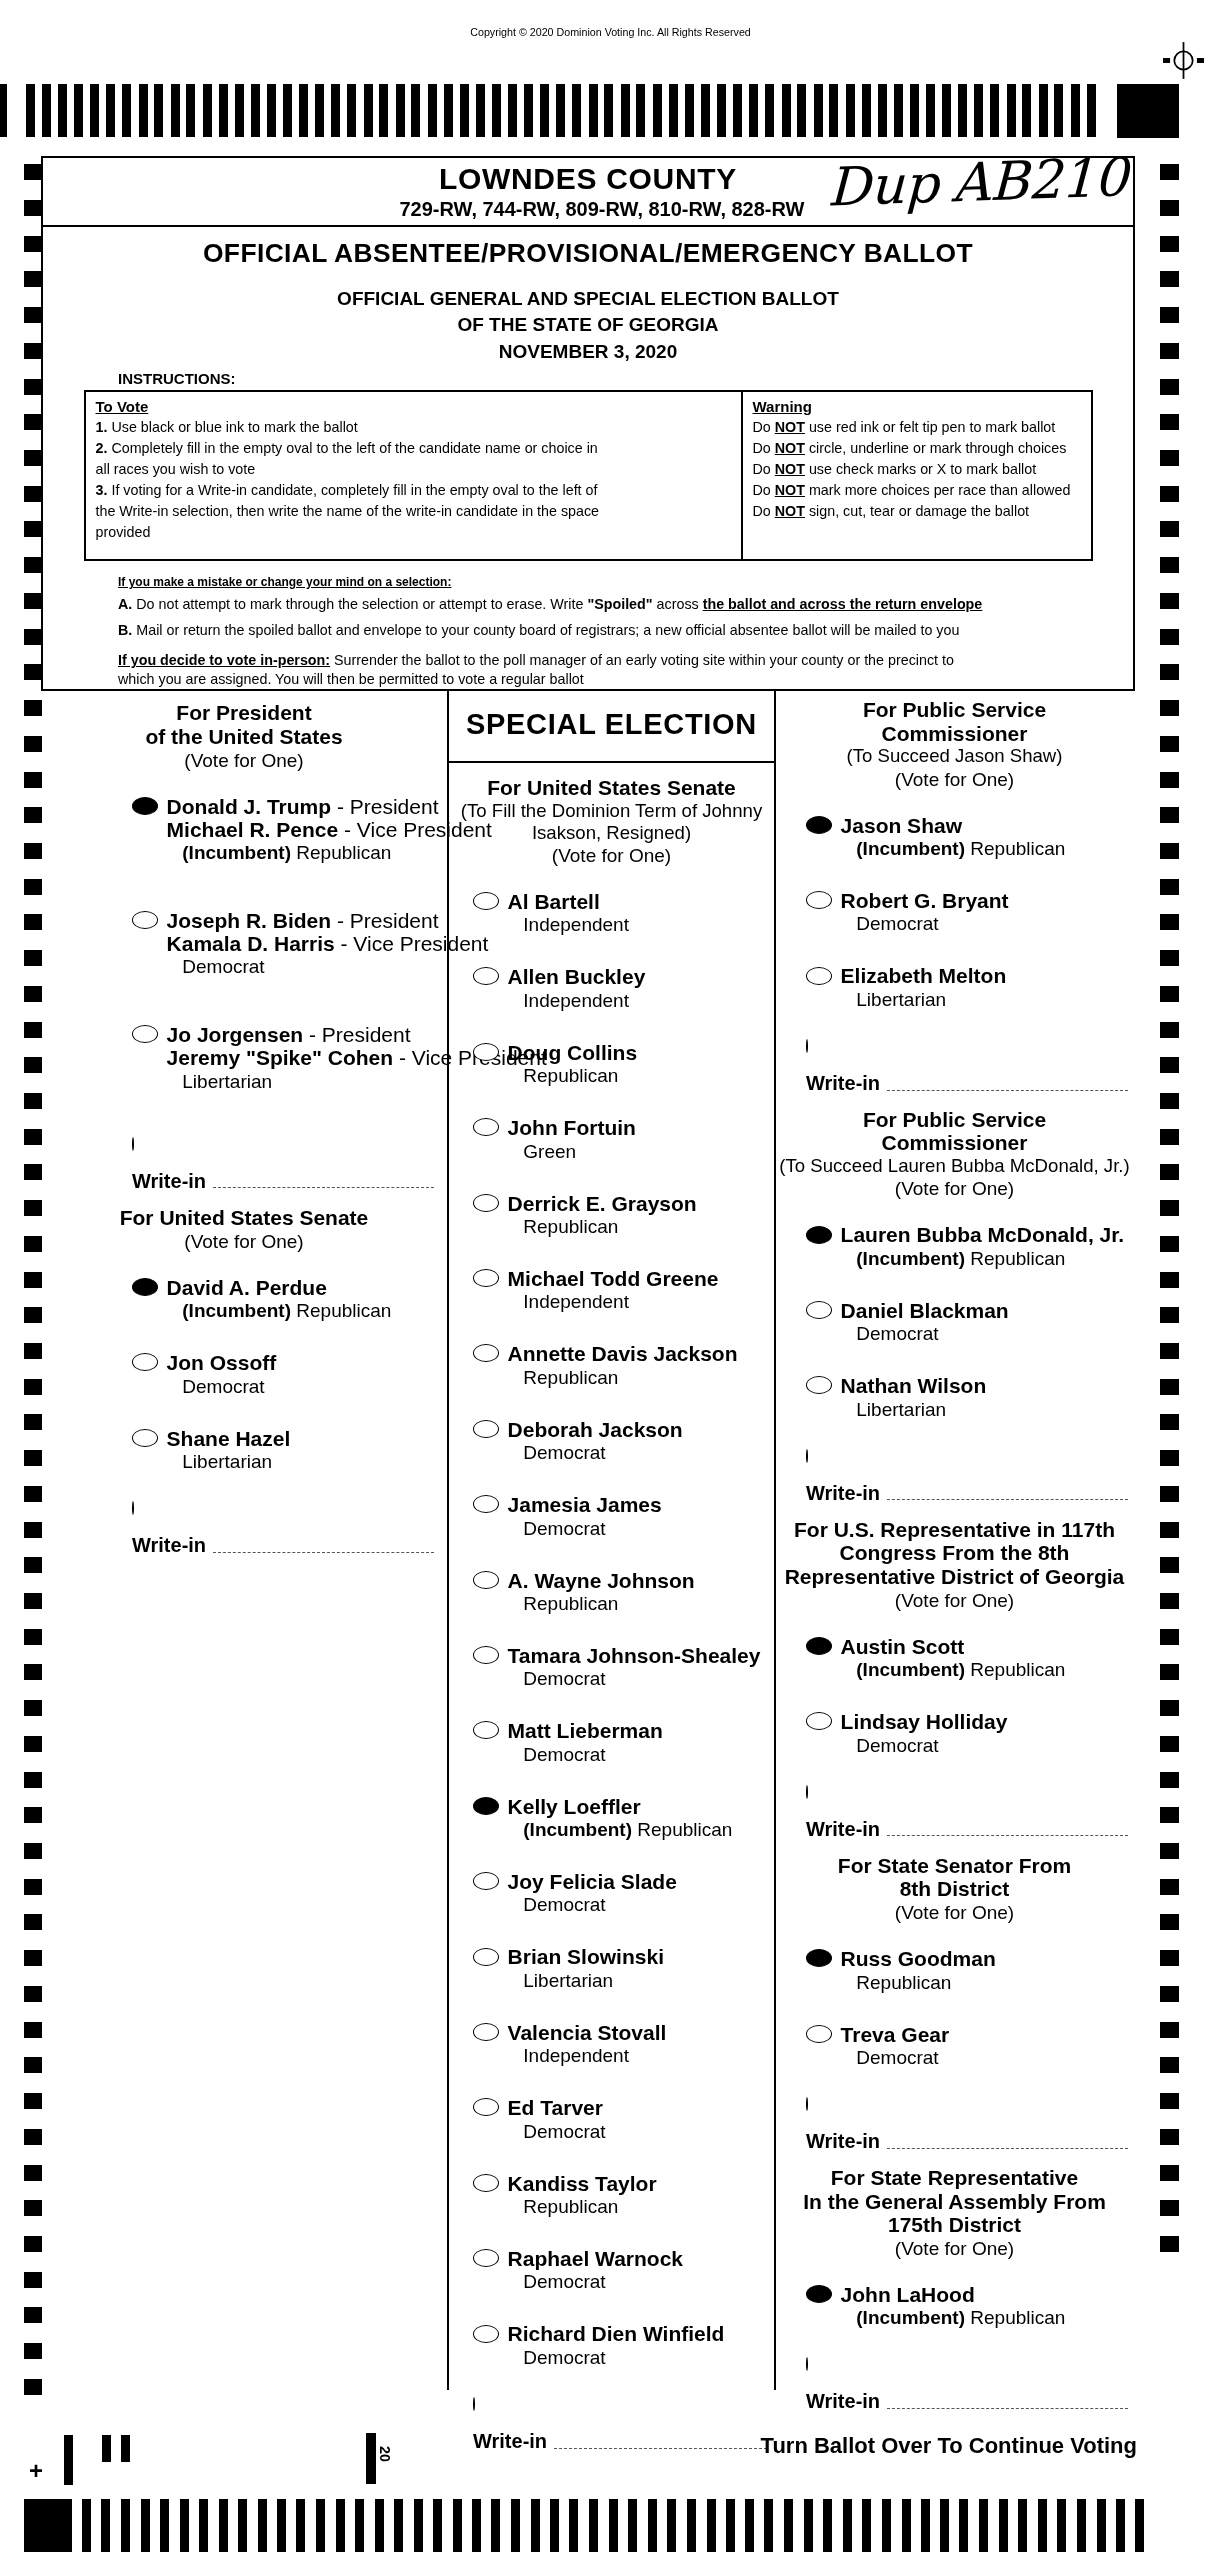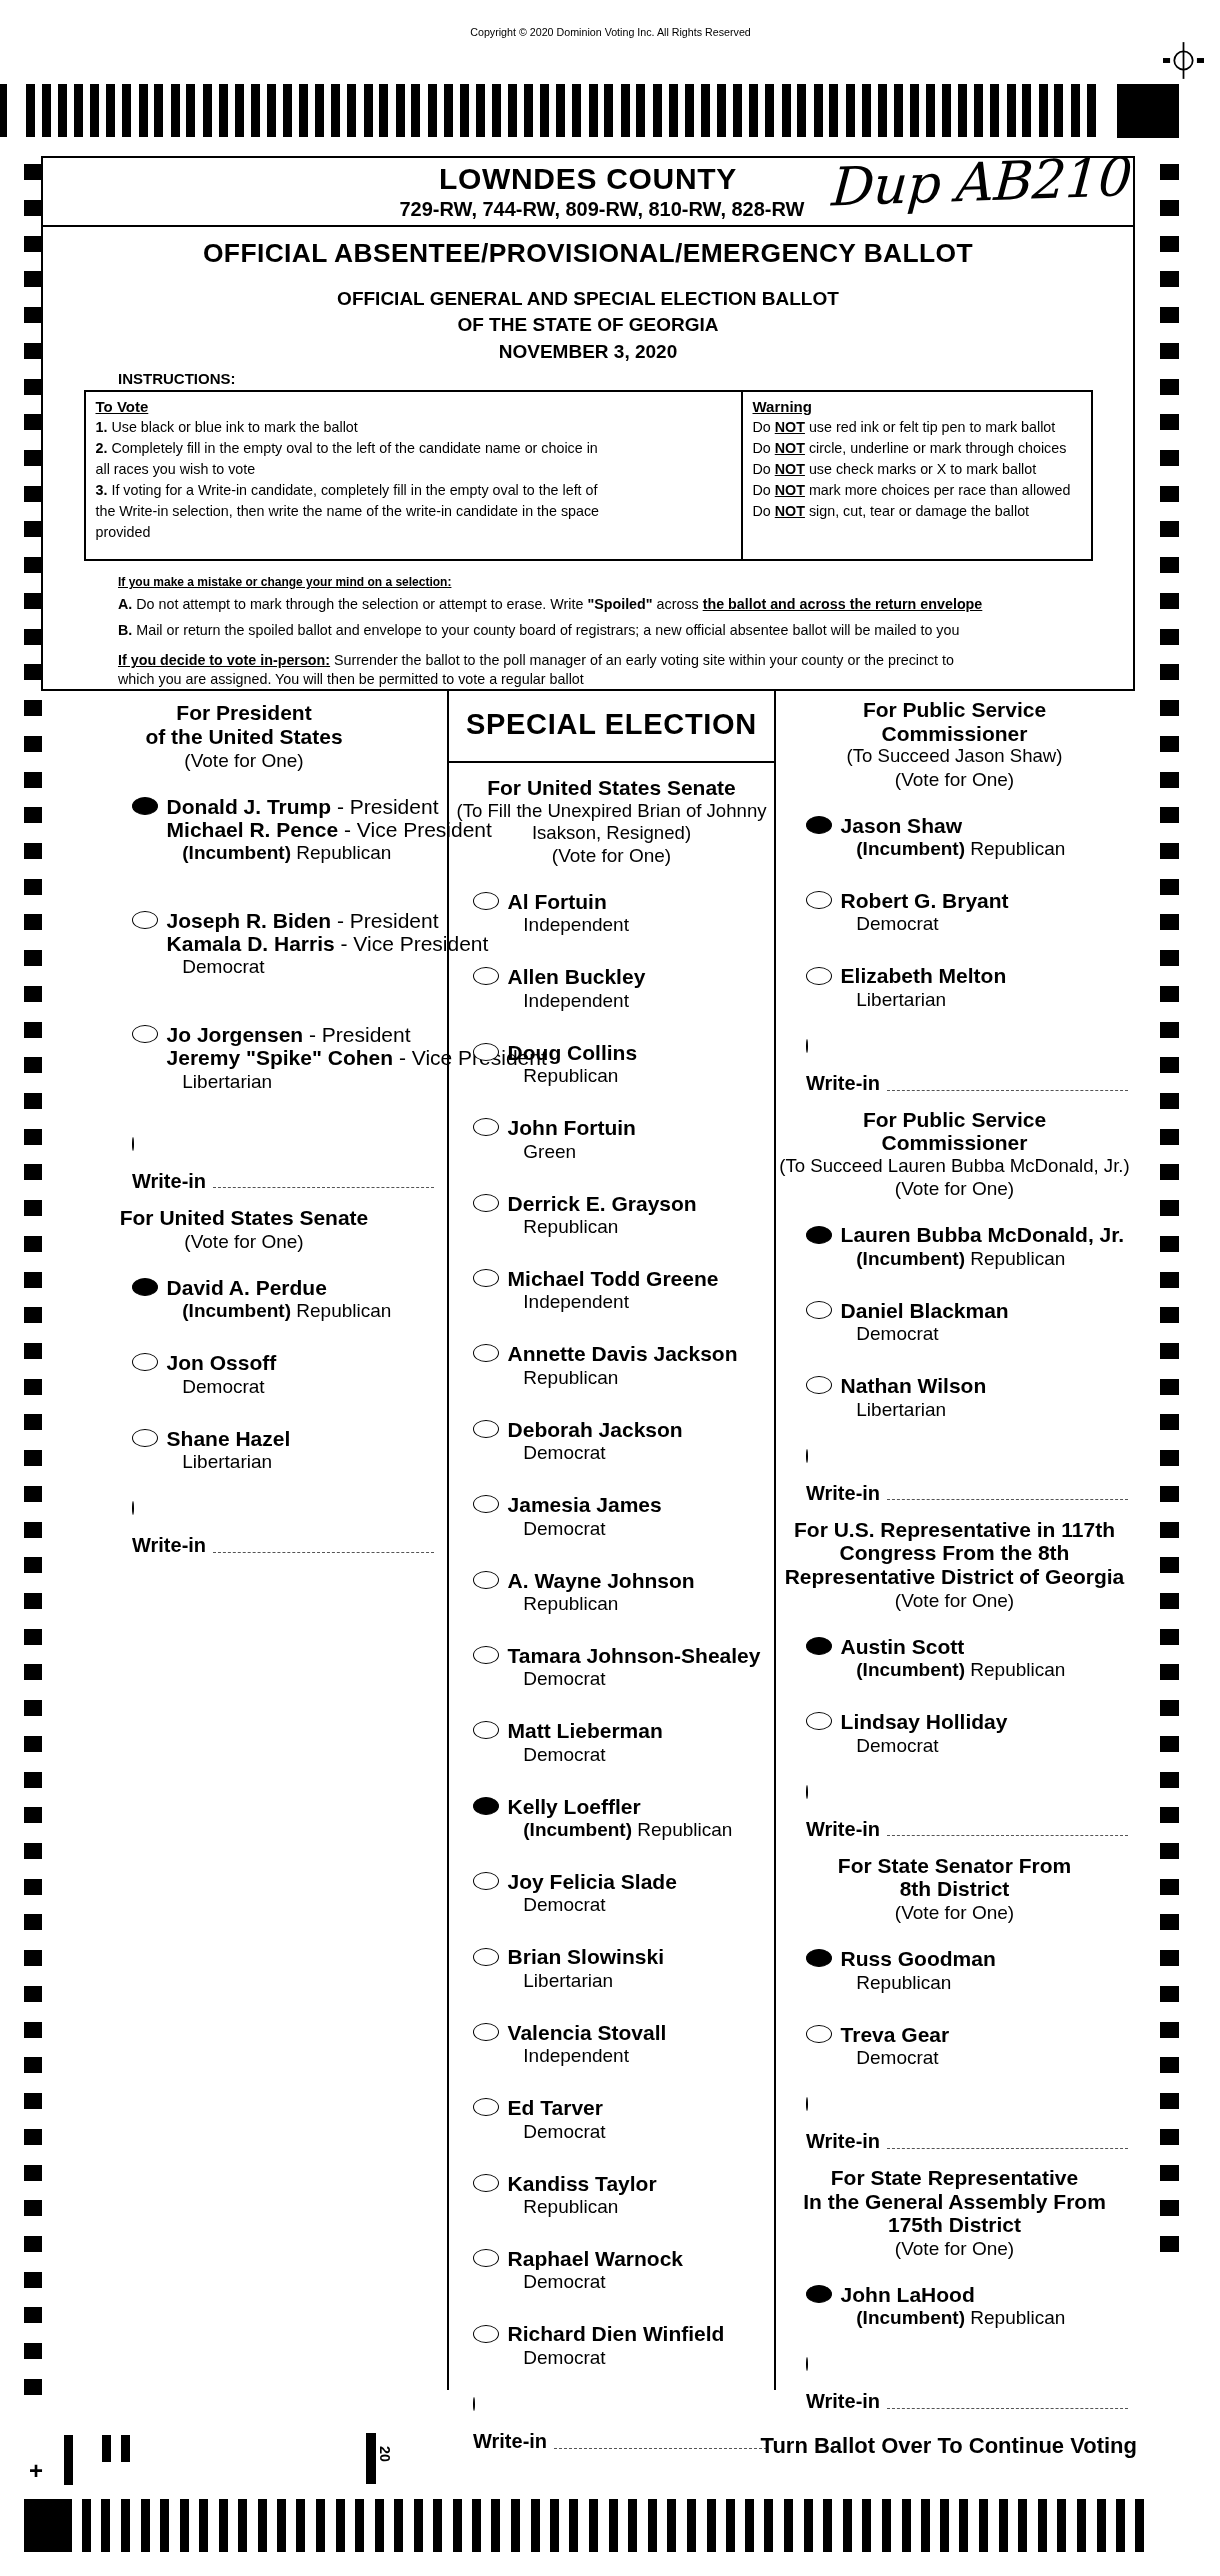--- a/index.html
+++ b/index.html
@@ -188,29 +188,29 @@
         <div class="wi-oval col-left-row"><span class="oval"></span></div>
         <div class="wi-label col-left-row">
           <span>Write-in</span>
           <span class="wi-line"></span>
         </div>
       </div>
     <div id="col-mid" class="col">
         <div id="banner">SPECIAL ELECTION</div>
         <div class="chead gap-head">
           <div class="t">For United States Senate</div>
-          <div class="s">(To Fill the Unexpired Brian of Johnny</div>
+          <div class="s">(To Fill the Dominion Term of Johnny</div>
           <div class="s">Isakson, Resigned)</div>
           <div class="v">(Vote for One)</div>
         </div>
         <div class="cands">
           <div class="cand col-mid-row m1">
             <span class="oval"></span>
             <div class="ctext">
-              <div class="cname">Al Fortuin</div>
+              <div class="cname">Al Bartell</div>
               <div class="party">Independent</div>
             </div>
           </div>
           <div class="cand col-mid-row m1">
             <span class="oval"></span>
             <div class="ctext">
               <div class="cname">Allen Buckley</div>
               <div class="party">Independent</div>
             </div>
           </div>

